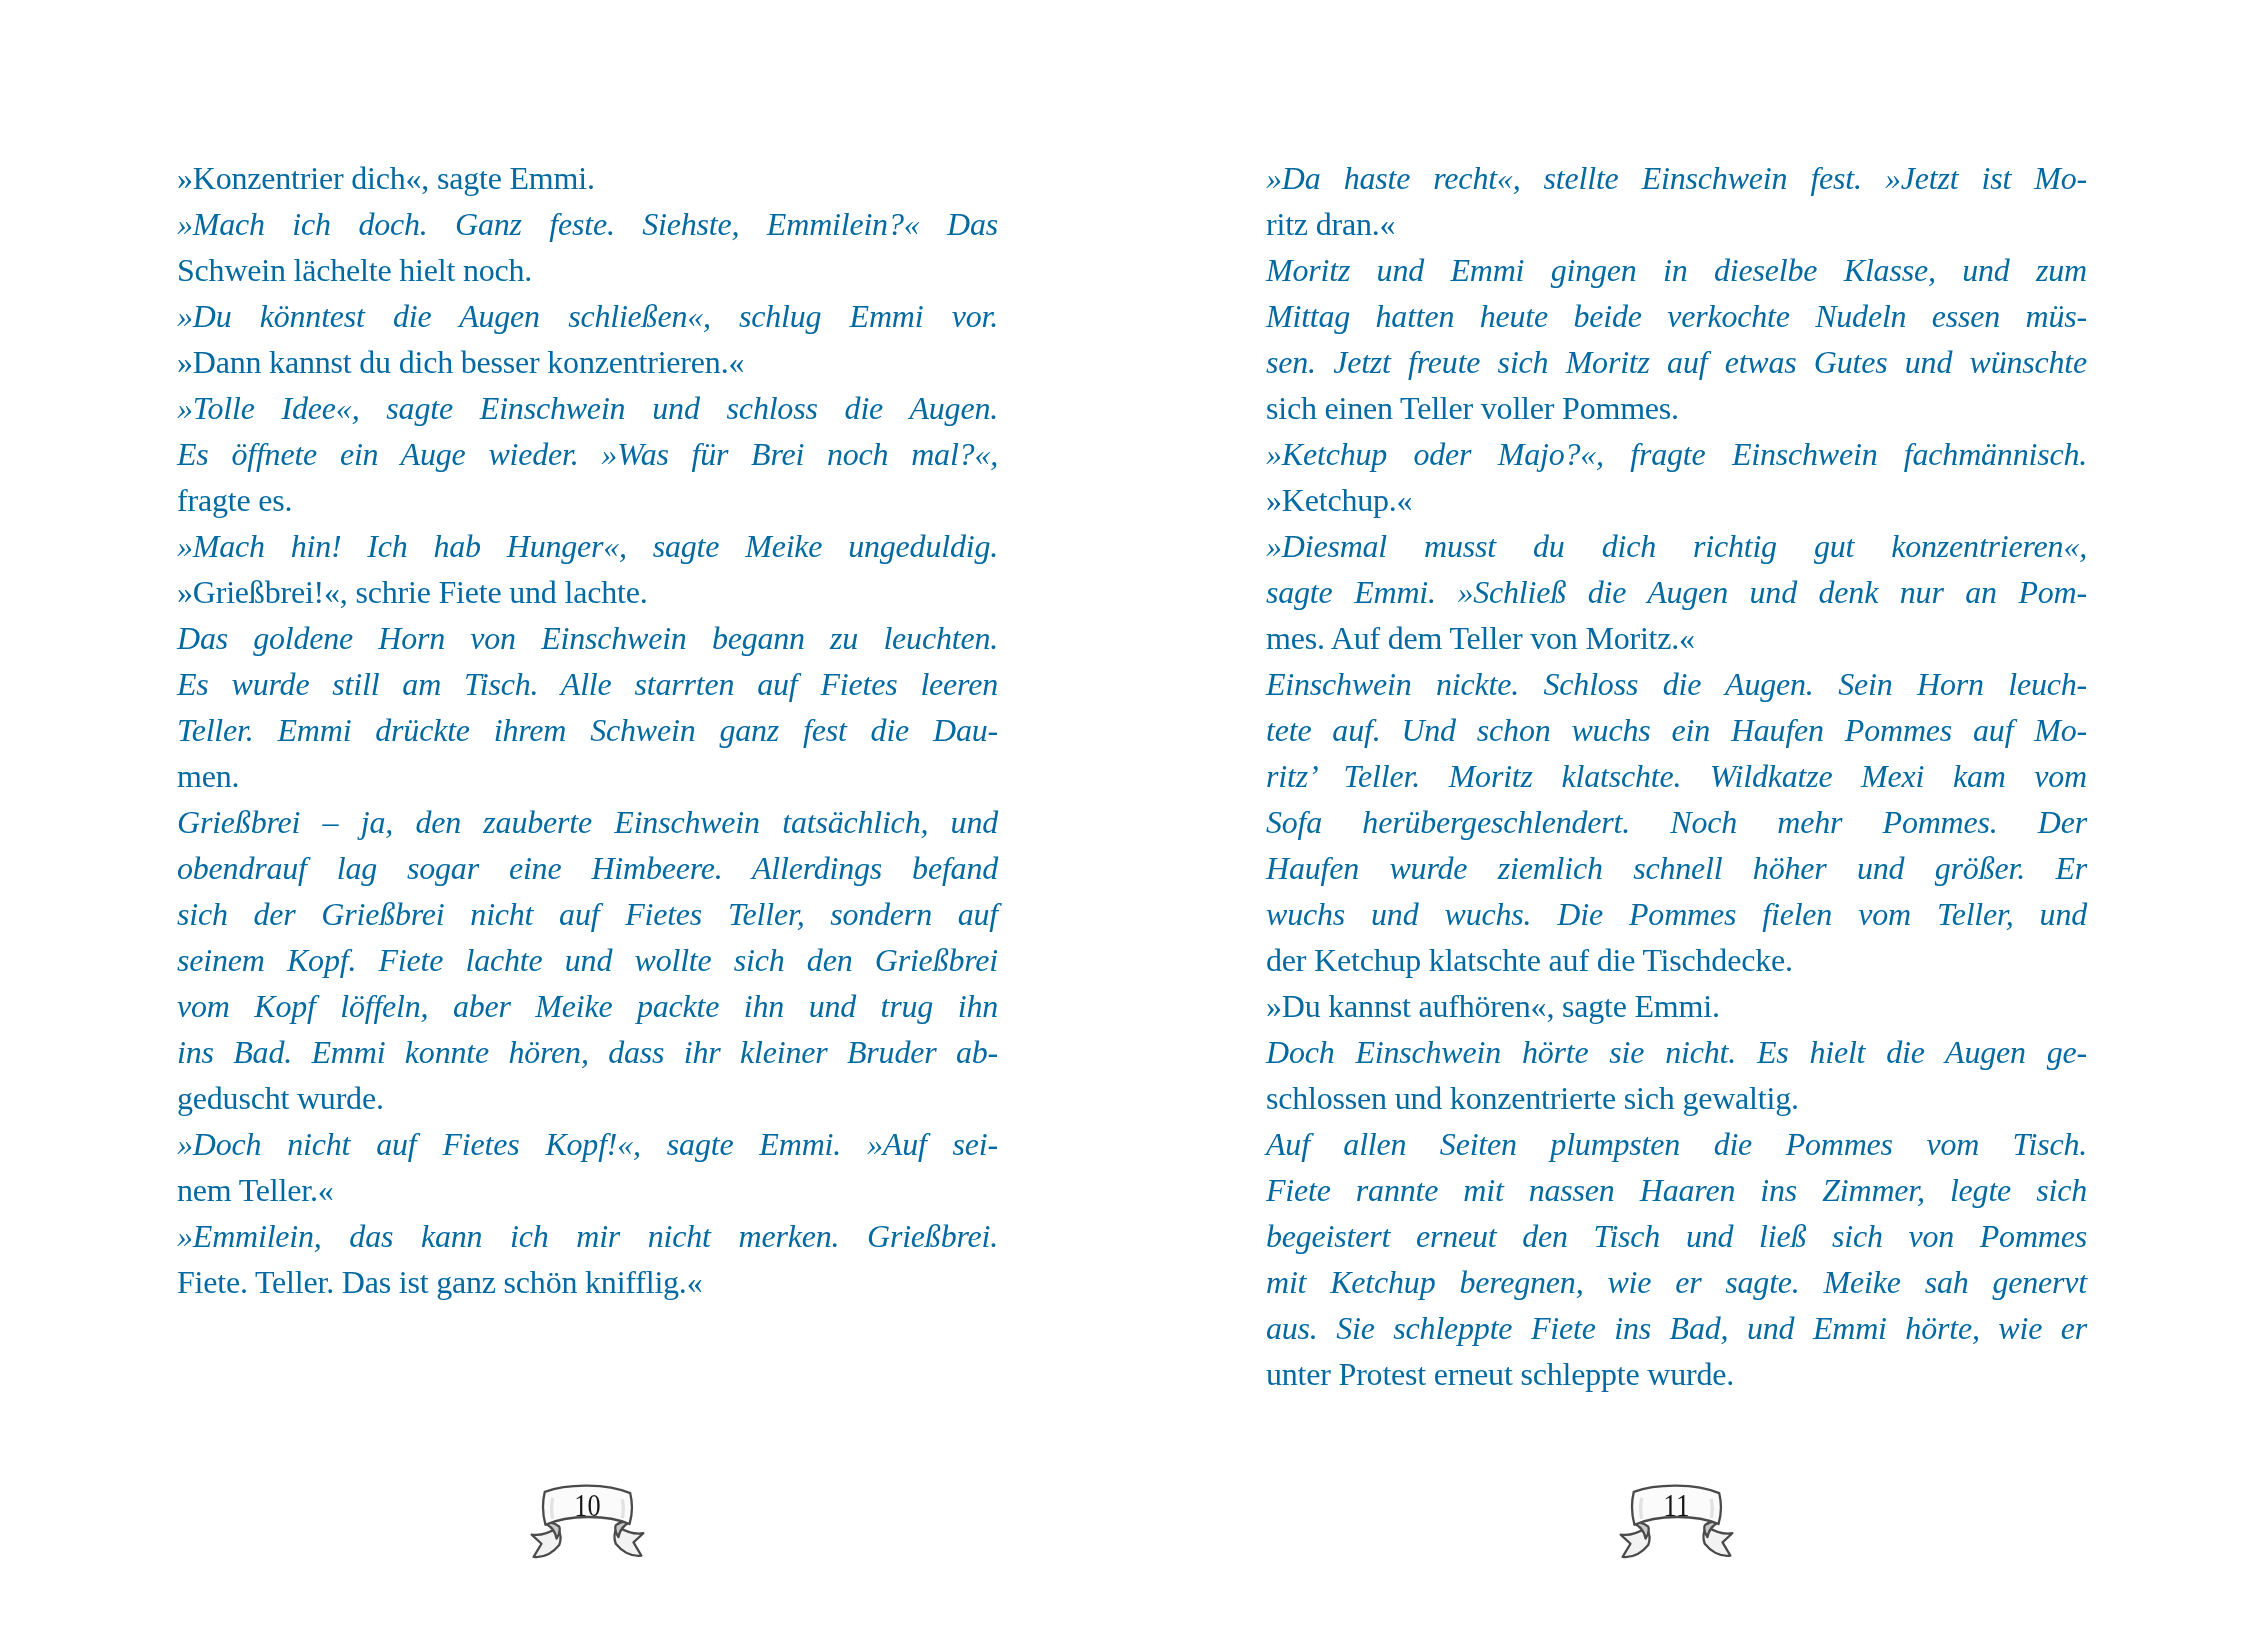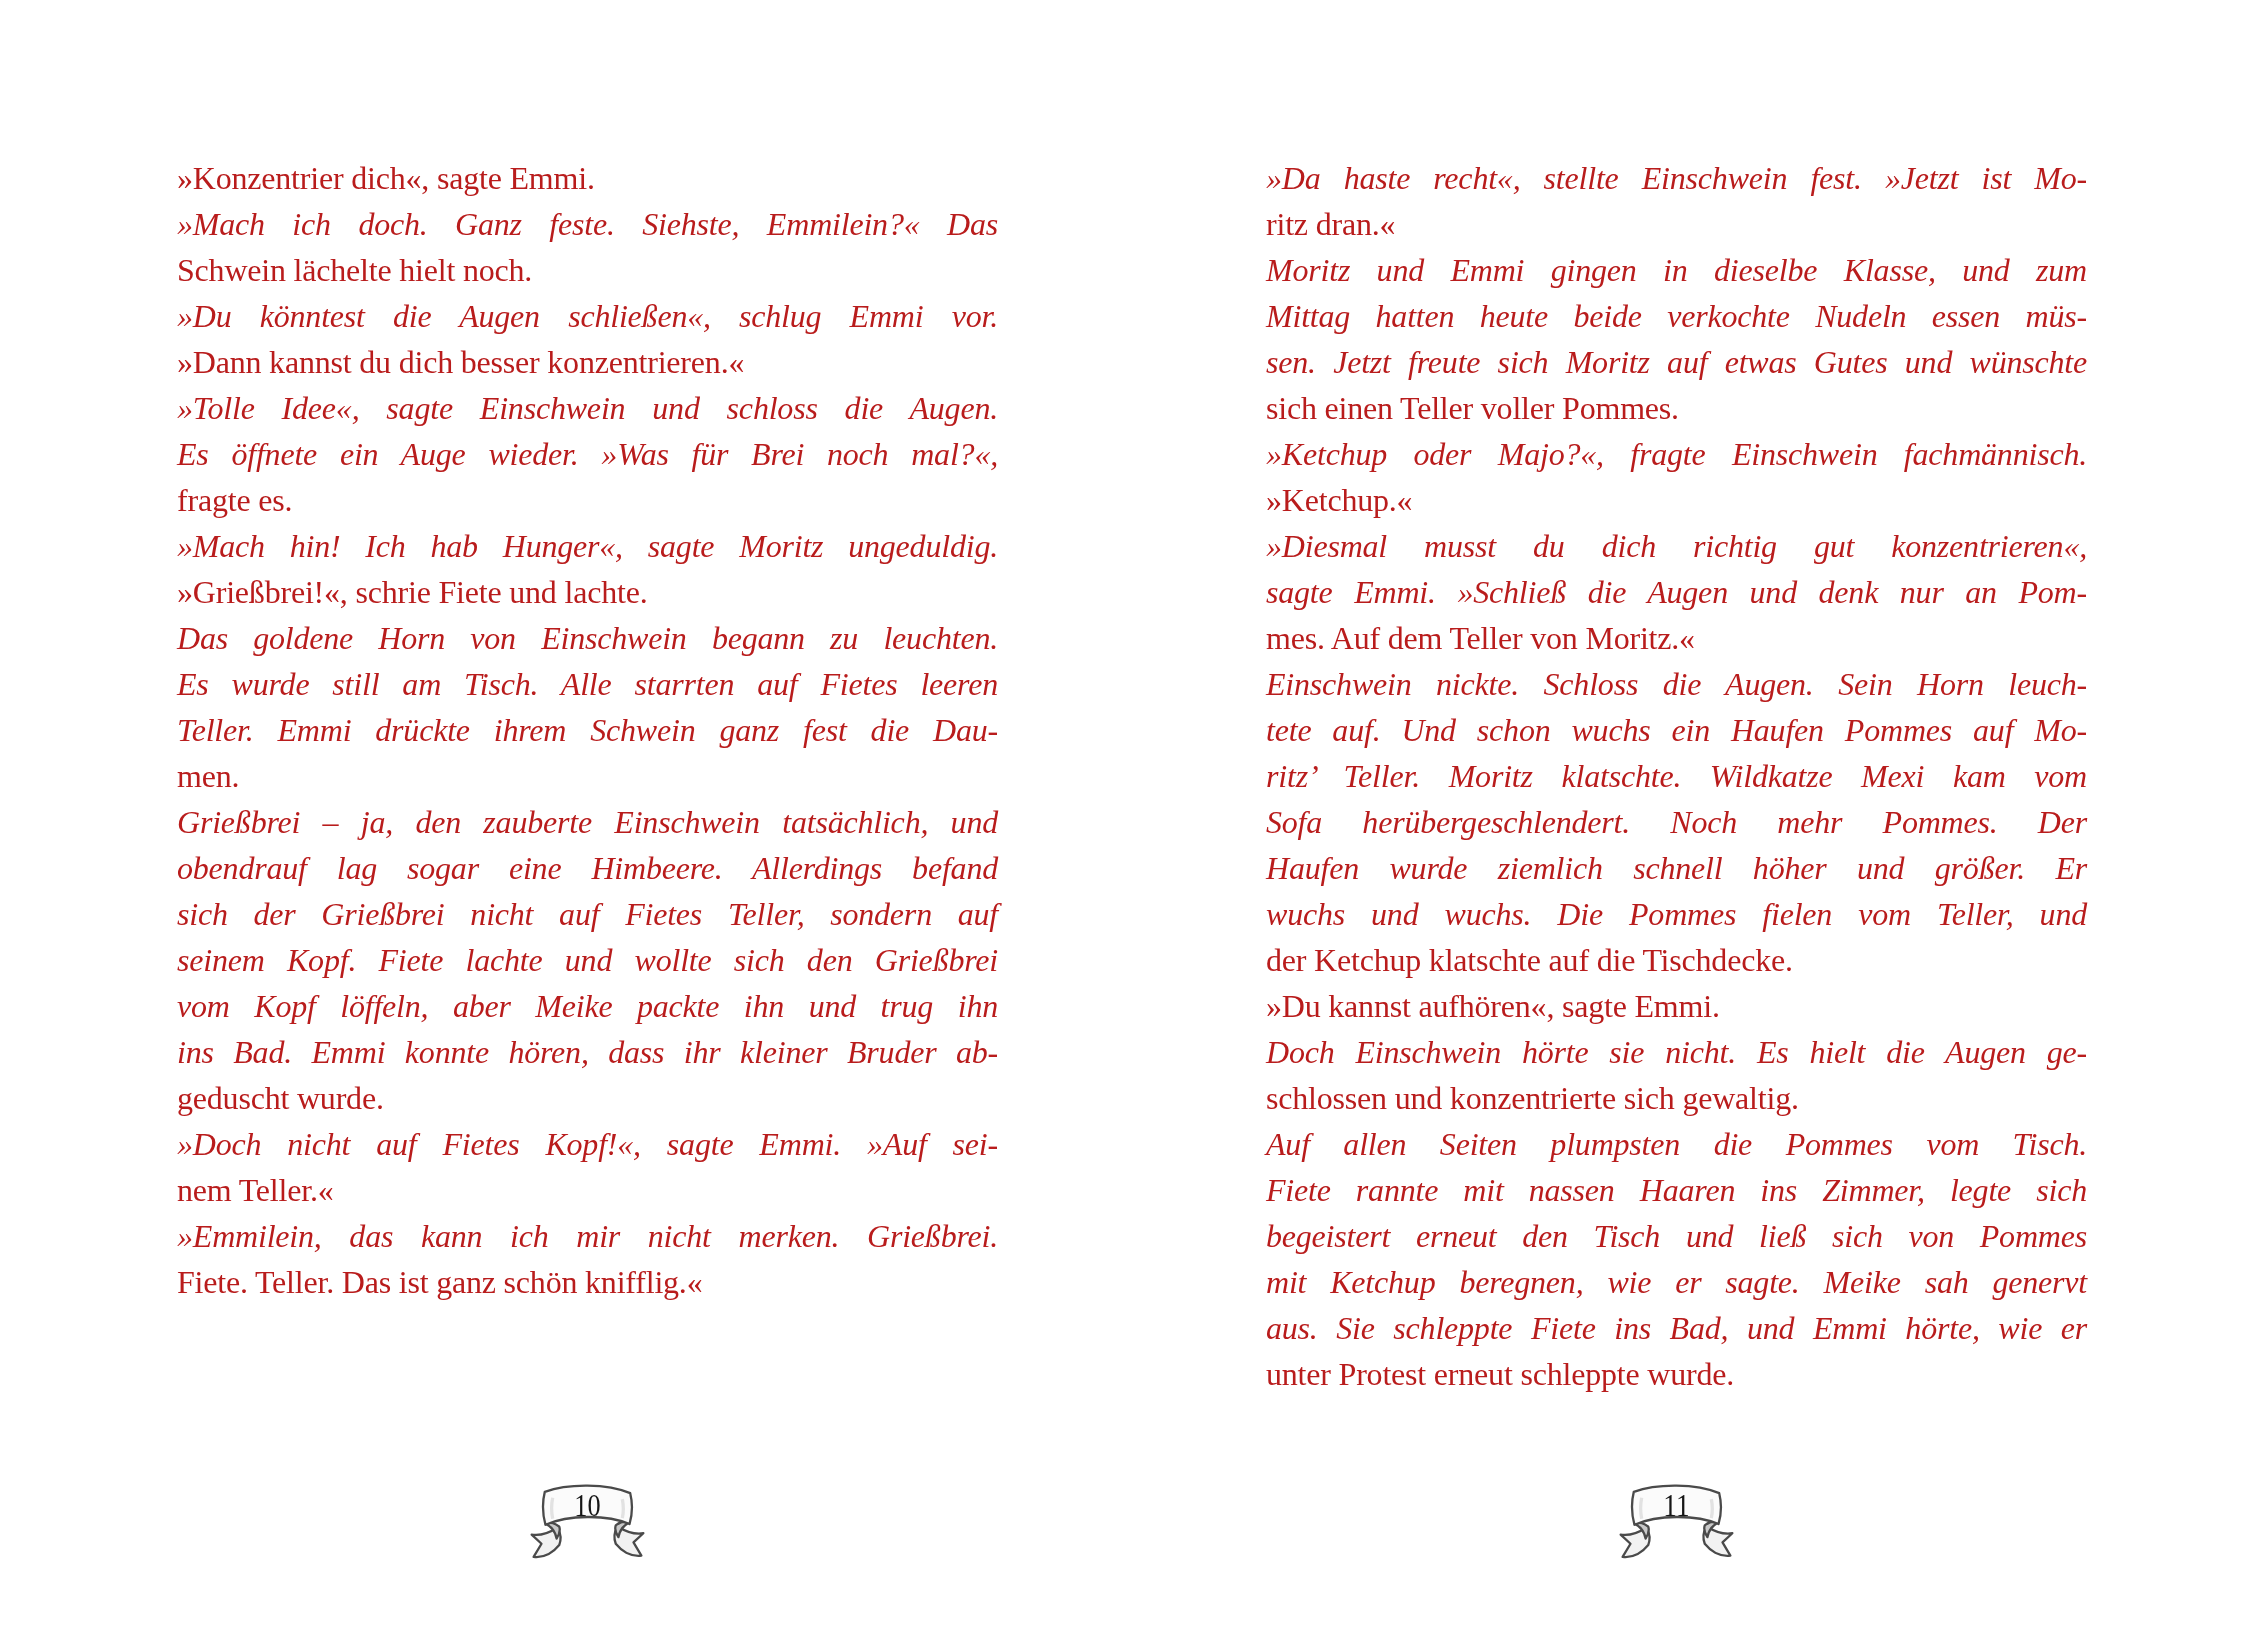--- a/index.html
+++ b/index.html
@@ -17,21 +17,21 @@
   .page-left  { left: 0; }
   .page-right { left: 1131px; }
 
   .text-column {
     position: absolute;
     top: 155px;
     width: 821px;
     font-size: 32px;
     line-height: 46px;
     letter-spacing: -0.2px;
-    color: #b91c1c;
+    color: #0369a1;
   }
   .col-left  { left: 177px; }
   .col-right { left: 135px; } 
 
   .line {
     height: 46px;
     text-align: left;
     white-space: nowrap;
   }
   .line.just {
@@ -63,21 +63,21 @@
   <section class="page page-left">
     <div class="text-column col-left">
         <div class="line">»Konzentrier dich«, sagte Emmi.</div>
         <div class="line just">»Mach ich doch. Ganz feste. Siehste, Emmilein?« Das</div>
         <div class="line">Schwein lächelte hielt noch.</div>
         <div class="line just">»Du könntest die Augen schließen«, schlug Emmi vor.</div>
         <div class="line">»Dann kannst du dich besser konzentrieren.«</div>
         <div class="line just">»Tolle Idee«, sagte Einschwein und schloss die Augen.</div>
         <div class="line just">Es öffnete ein Auge wieder. »Was für Brei noch mal?«,</div>
         <div class="line">fragte es.</div>
-        <div class="line just">»Mach hin! Ich hab Hunger«, sagte Moritz ungeduldig.</div>
+        <div class="line just">»Mach hin! Ich hab Hunger«, sagte Meike ungeduldig.</div>
         <div class="line">»Grießbrei!«, schrie Fiete und lachte.</div>
         <div class="line just">Das goldene Horn von Einschwein begann zu leuchten.</div>
         <div class="line just">Es wurde still am Tisch. Alle starrten auf Fietes leeren</div>
         <div class="line just">Teller. Emmi drückte ihrem Schwein ganz fest die Dau-</div>
         <div class="line">men.</div>
         <div class="line just">Grießbrei – ja, den zauberte Einschwein tatsächlich, und</div>
         <div class="line just">obendrauf lag sogar eine Himbeere. Allerdings befand</div>
         <div class="line just">sich der Grießbrei nicht auf Fietes Teller, sondern auf</div>
         <div class="line just">seinem Kopf. Fiete lachte und wollte sich den Grießbrei</div>
         <div class="line just">vom Kopf löffeln, aber Meike packte ihn und trug ihn</div>

